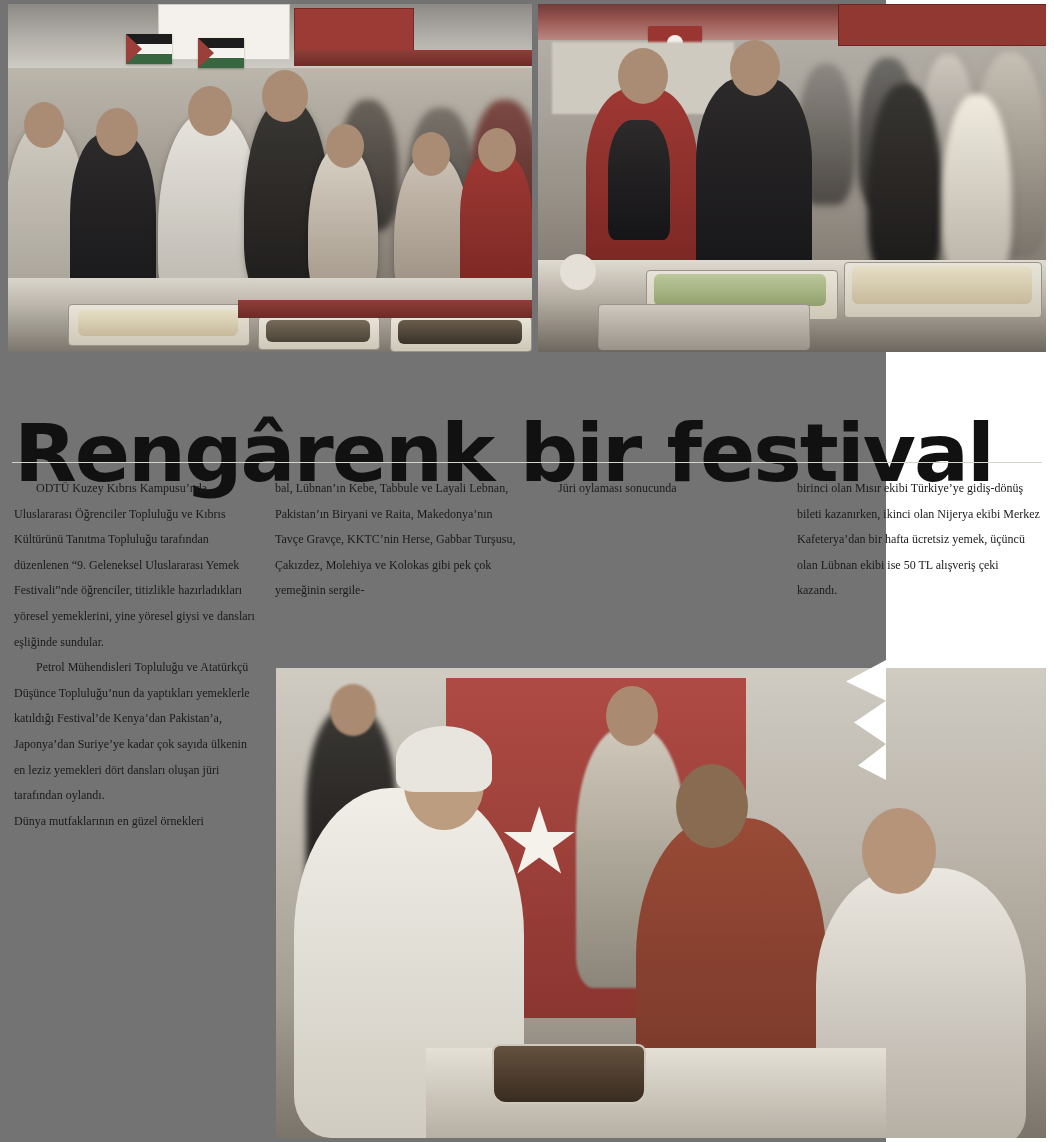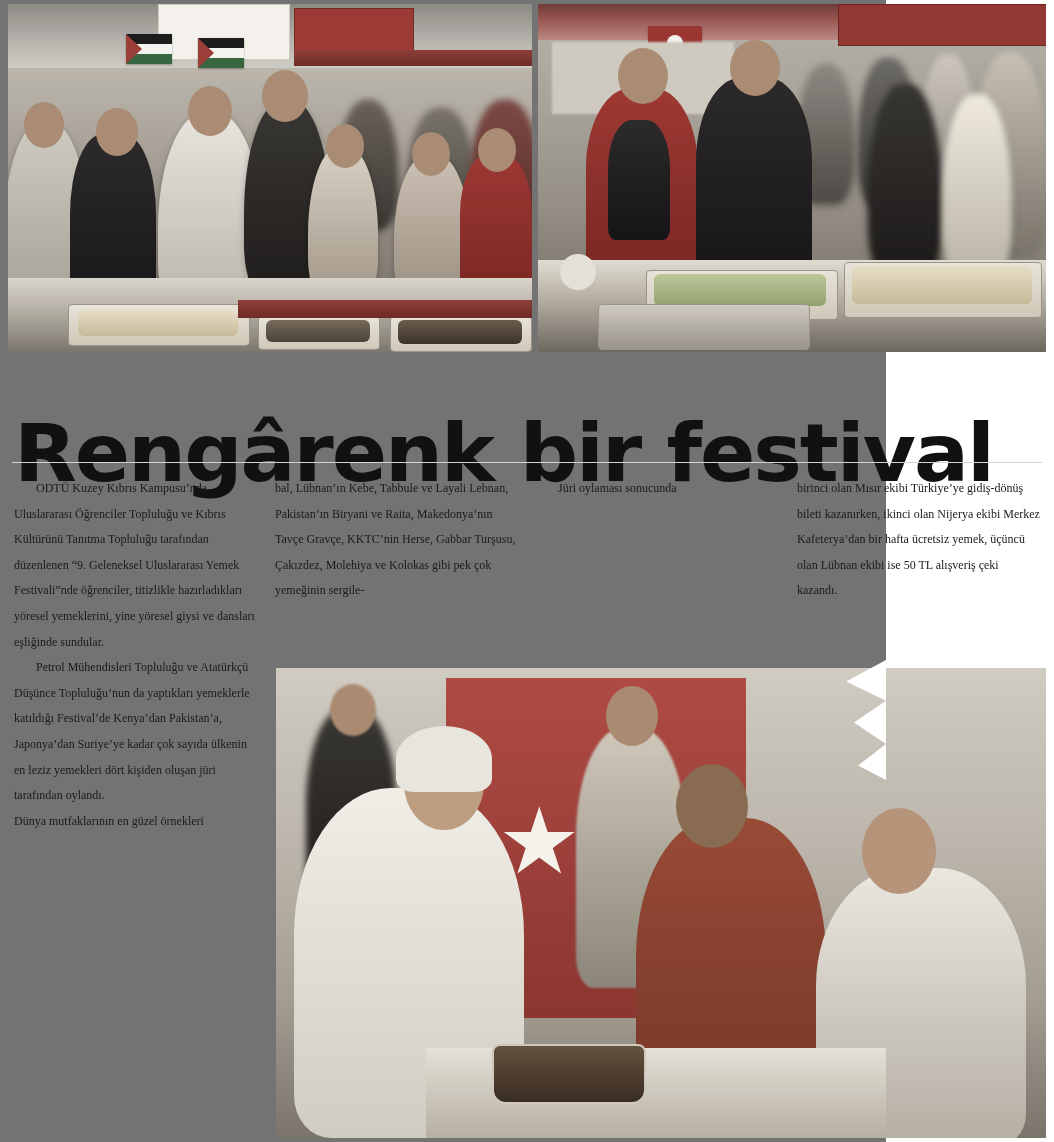--- a/index.html
+++ b/index.html
@@ -343,21 +343,21 @@
   </div>
 
   <h1 class="headline">Rengârenk bir festival</h1>
 
   <div class="rule"></div>
 
   <div class="columns">
 
     <div class="col">
       <p class="indent">ODTÜ Kuzey Kıbrıs Kampusu’nda Uluslararası Öğrenciler Topluluğu ve Kıbrıs Kültürünü Tanıtma Topluluğu tarafından düzenlenen “9. Geleneksel Uluslararası Yemek Festivali”nde öğrenciler, titizlikle hazırladıkları yöresel yemeklerini, yine yöresel giysi ve dansları eşliğinde sundular.</p>
-      <p class="indent">Petrol Mühendisleri Topluluğu ve Atatürkçü Düşünce Topluluğu’nun da yaptıkları yemeklerle katıldığı Festival’de Kenya’dan Pakistan’a, Japonya’dan Suriye’ye kadar çok sayıda ülkenin en leziz yemekleri dört kişiden oluşan jüri tarafından oylandı.</p>
+      <p class="indent">Petrol Mühendisleri Topluluğu ve Atatürkçü Düşünce Topluluğu’nun da yaptıkları yemeklerle katıldığı Festival’de Kenya’dan Pakistan’a, Japonya’dan Suriye’ye kadar çok sayıda ülkenin en leziz yemekleri dört dansları oluşan jüri tarafından oylandı.</p>
       <p class="subhead">Dünya mutfaklarının en güzel örnekleri</p>
     </div>
 
     <div class="col">
       <p>bal, Lübnan’ın Kebe, Tabbule ve Layali Lebnan, Pakistan’ın Biryani ve Raita, Makedonya’nın Tavçe Gravçe, KKTC’nin Herse, Gabbar Turşusu, Çakızdez, Molehiya ve Kolokas gibi pek çok yemeğinin sergile-</p>
     </div>
 
     <div class="col">
       <p class="indent">Jüri oylaması sonucunda</p>
     </div>

